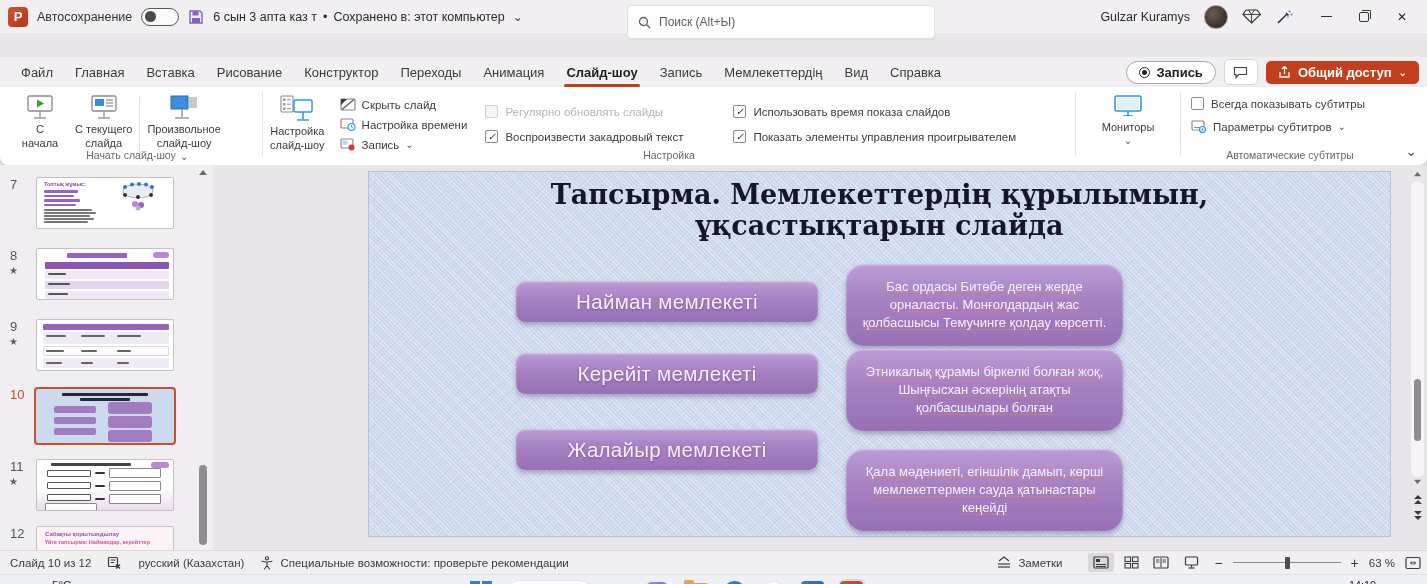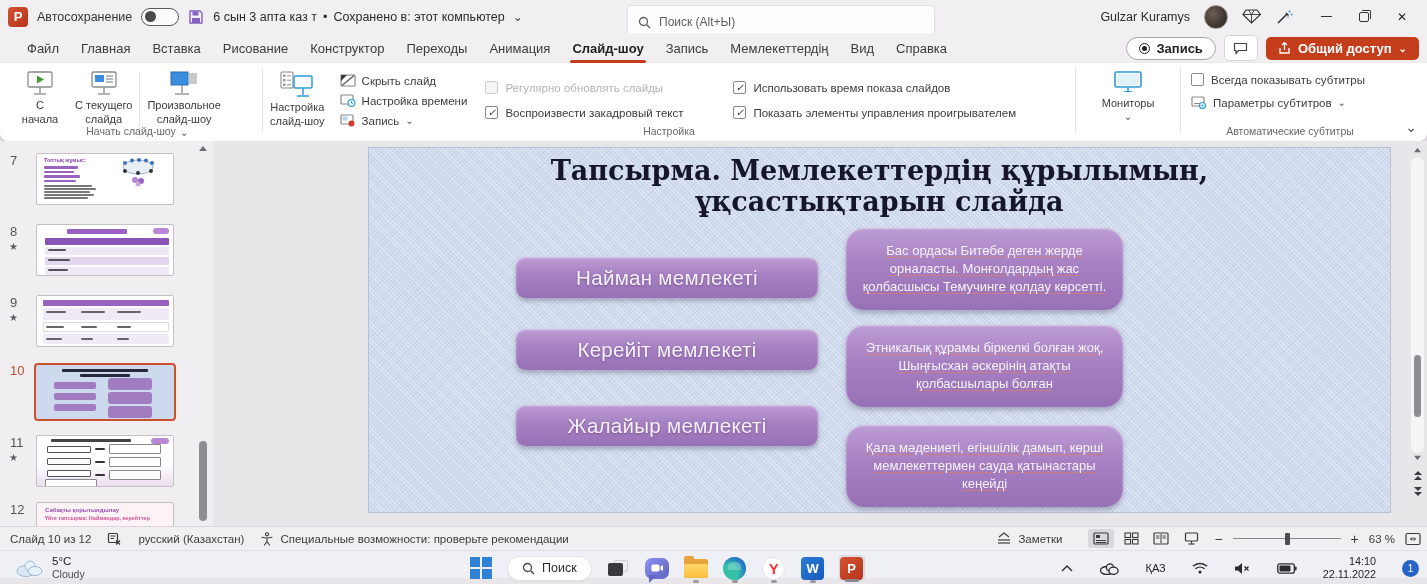--- a/index.html
+++ b/index.html
@@ -20,21 +20,21 @@
   .tb-right { position:absolute; right:0; top:0; height:33px; display:flex; align-items:center; gap:14px; padding-right:6px; }
   .user-name { font-size:12.5px; color:#2b2b2b; }
   .avatar { width:24px; height:24px; border-radius:50%; background:radial-gradient(circle at 35% 35%, #6b5d52, #241f1c); border:1px solid #9a938c; }
   .winctl { display:flex; }
   .winctl > div { width:38px; height:33px; display:flex; align-items:center; justify-content:center; color:#222; }
   .min-glyph { width:11px; border-top:1.5px solid #333; }
   .restore-glyph { width:10px; height:10px; border:1.2px solid #333; border-radius:2px; position:relative; }
   .restore-glyph::before { content:""; position:absolute; right:-3px; top:-3px; width:8px; height:8px; border-top:1.2px solid #333; border-right:1.2px solid #333; border-radius:0 2px 0 0; }
 
   
-  .menubar { height:30px; background:#f2eff3; display:flex; align-items:center; padding-left:16px; position:relative; }
+  .menubar { height:30px; background:#f2eff3; display:flex; align-items:center; padding-left:10px; position:relative;margin-top:24px; }
   .menu-tabs { display:flex; align-items:center; }
   .menu-tab { padding:6px 11px; font-size:13px; color:#3b3b3b; position:relative; white-space:nowrap; }
   .menu-tab.active { font-weight:bold; color:#1f1f1f; }
   .menu-tab.active::after { content:""; position:absolute; left:9px; right:9px; bottom:-1px; height:3px; background:#c43e1c; border-radius:2px; }
   .menubar-right { position:absolute; right:8px; top:2px; display:flex; align-items:center; gap:8px; }
   .record-pill { display:flex; align-items:center; gap:6px; background:#fff; border:1px solid #a9a7ab; border-radius:13px; padding:3px 12px; font-size:13px; font-weight:bold; color:#1f1f1f; }
   .record-dot { width:11px; height:11px; border:1.6px solid #222; border-radius:50%; display:flex; align-items:center; justify-content:center; }
   .record-dot::after { content:""; width:5px; height:5px; background:#222; border-radius:50%; }
   .comment-btn { width:34px; height:26px; background:#fff; border:1px solid #d7d5d9; border-radius:5px; display:flex; align-items:center; justify-content:center; }
   .share-btn { display:flex; align-items:center; gap:7px; background:#c43e1c; color:#fff; font-weight:bold; font-size:13px; border-radius:5px; padding:4px 12px; }
@@ -497,21 +497,21 @@
 
   <div class="canvas">
     <div class="slide">
       <div class="slide-title">
         <div>Тапсырма. Мемлекеттердің құрылымын,</div>
         <div>ұқсастықтарын слайда</div>
       </div>
       <div class="pbox left" style="top:109px;">Найман мемлекеті</div>
       <div class="pbox left" style="top:181px;">Керейіт  мемлекеті</div>
       <div class="pbox left" style="top:257px;">Жалайыр мемлекеті</div>
-      <div class="pbox right" style="top:80px;">
+      <div class="pbox right" style="top:92px;">
           <span>Бас ордасы Битөбе деген жерде орналасты. Монғолдардың жас қолбасшысы Темучинге қолдау көрсетті.</span>
         </div>
       <div class="pbox right" style="top:177px;">
           <span>Этникалық құрамы біркелкі болған жоқ, Шыңғысхан әскерінің атақты қолбасшылары болған</span>
         </div>
       <div class="pbox right" style="top:277px;">
           <span>Қала мәдениеті, егіншілік дамып, көрші мемлекеттермен сауда қатынастары кеңейді</span>
         </div>
     </div>
 

